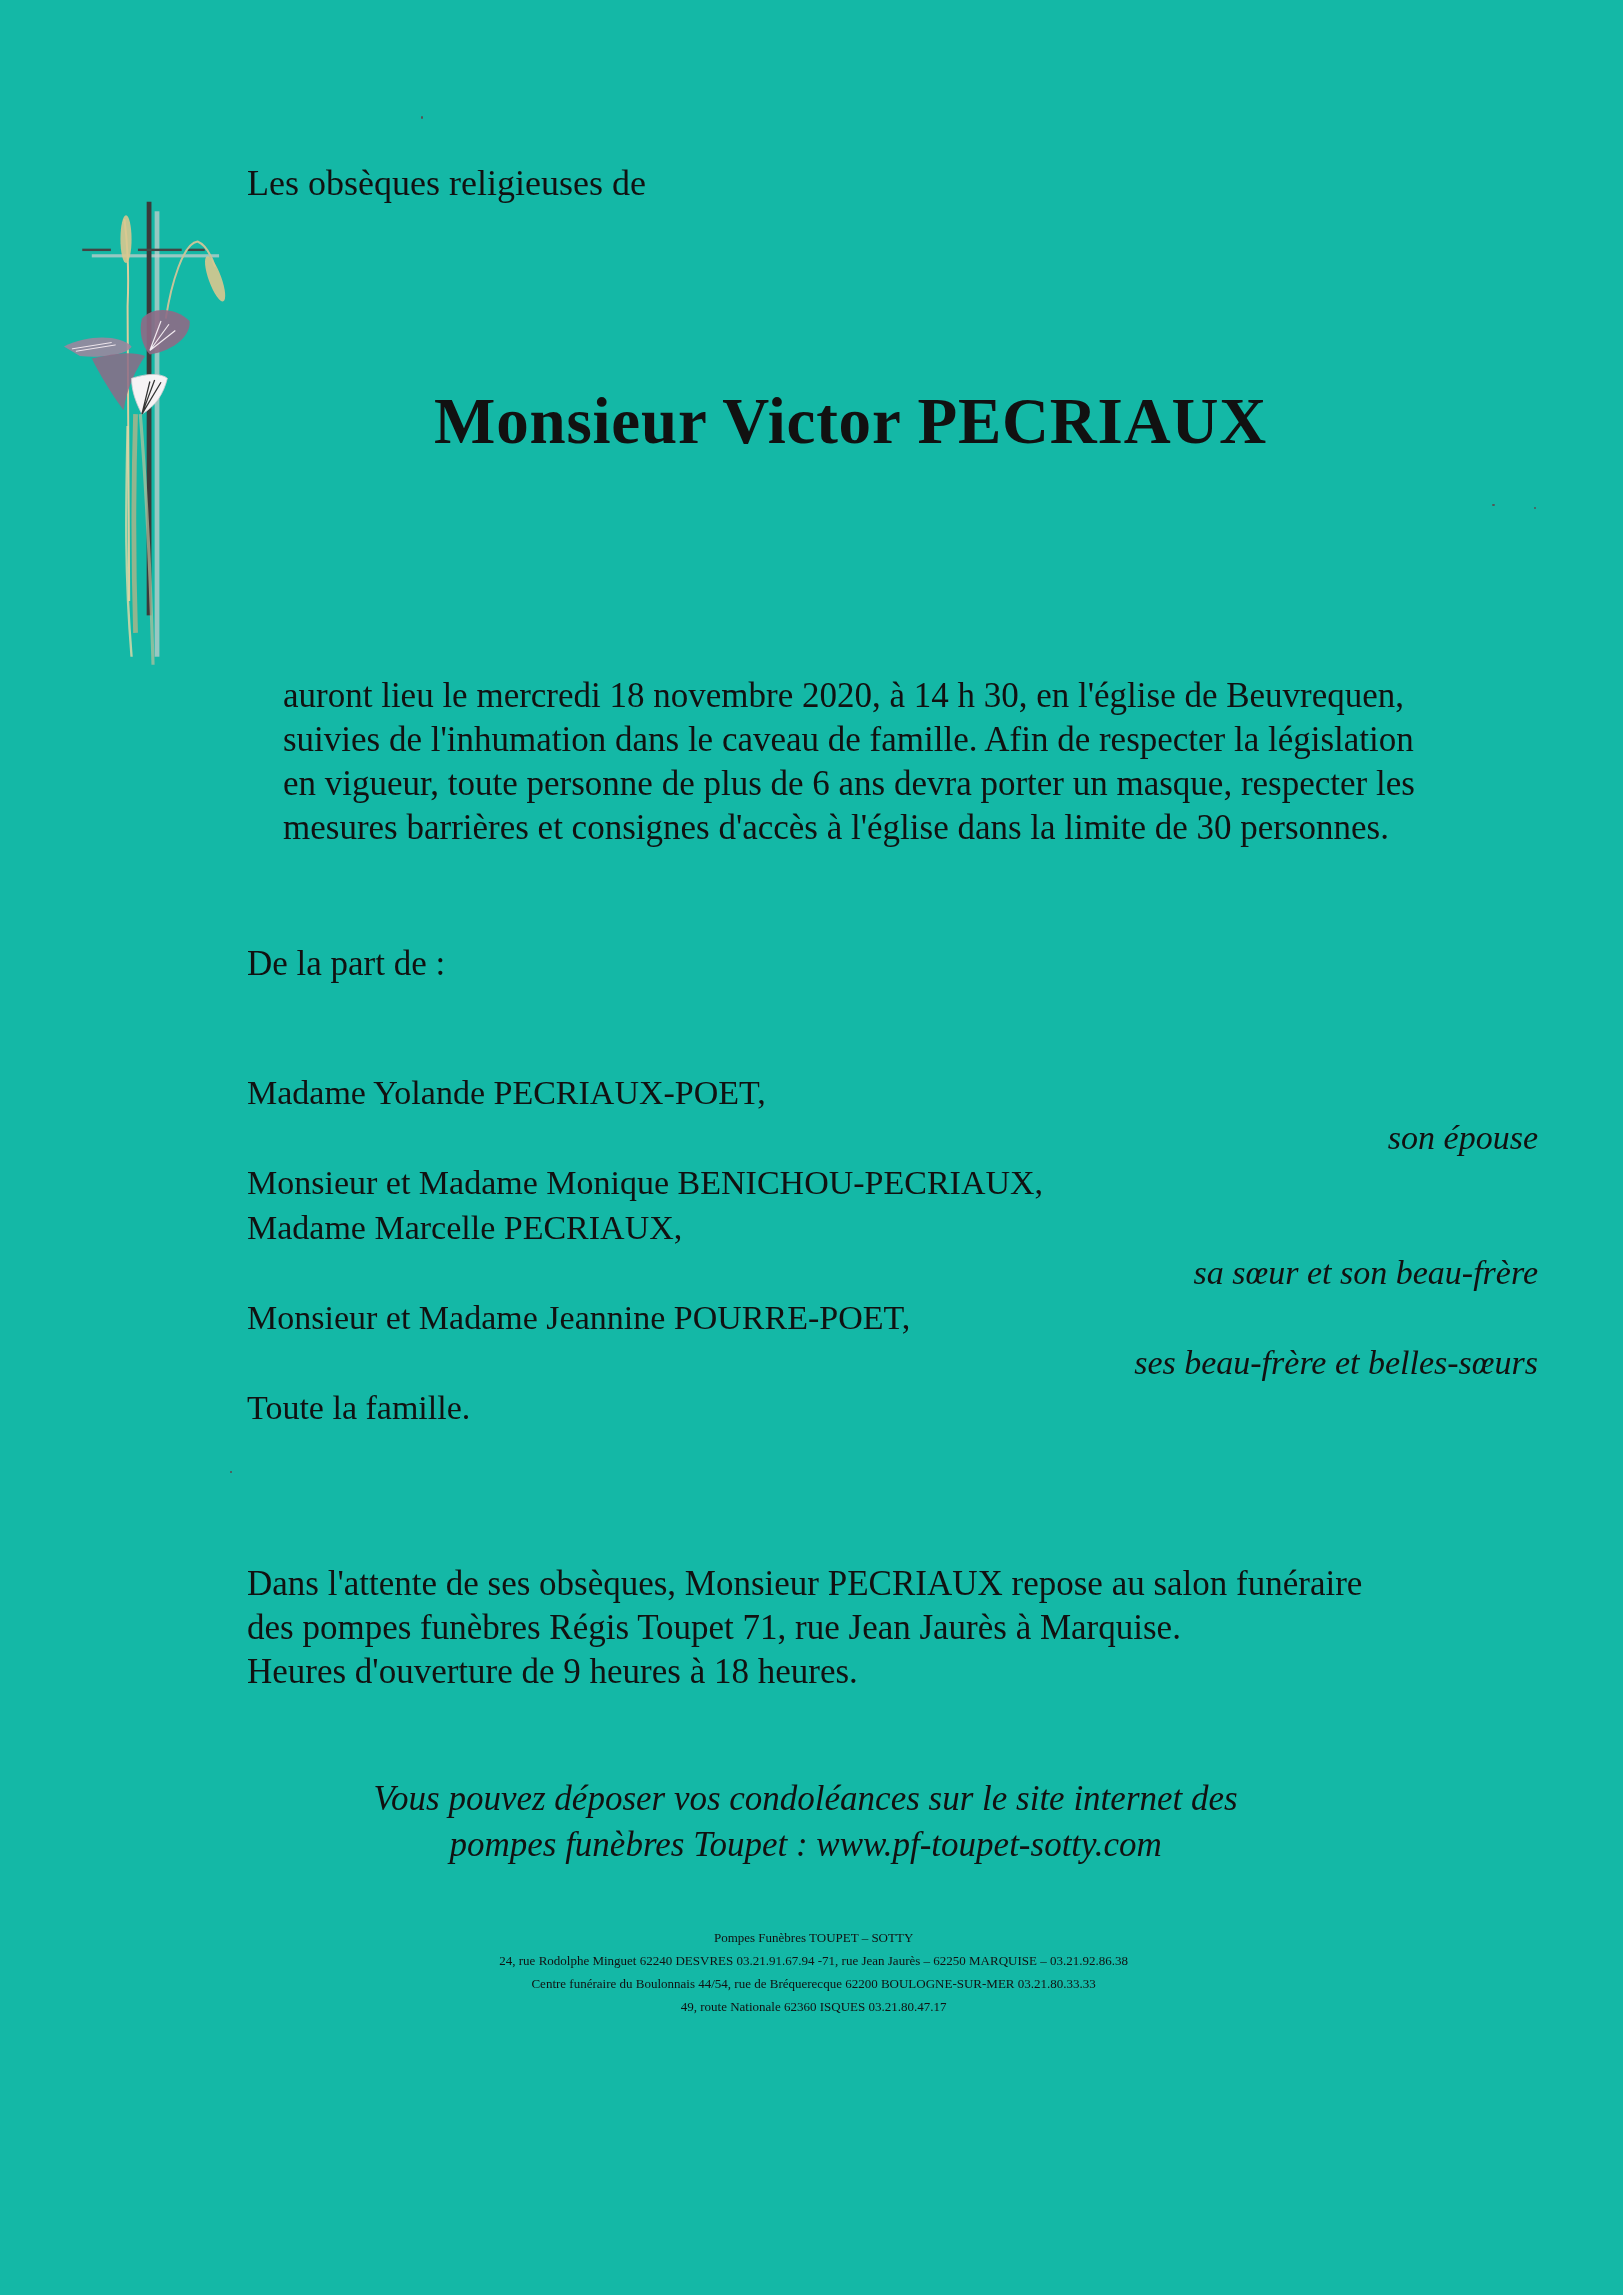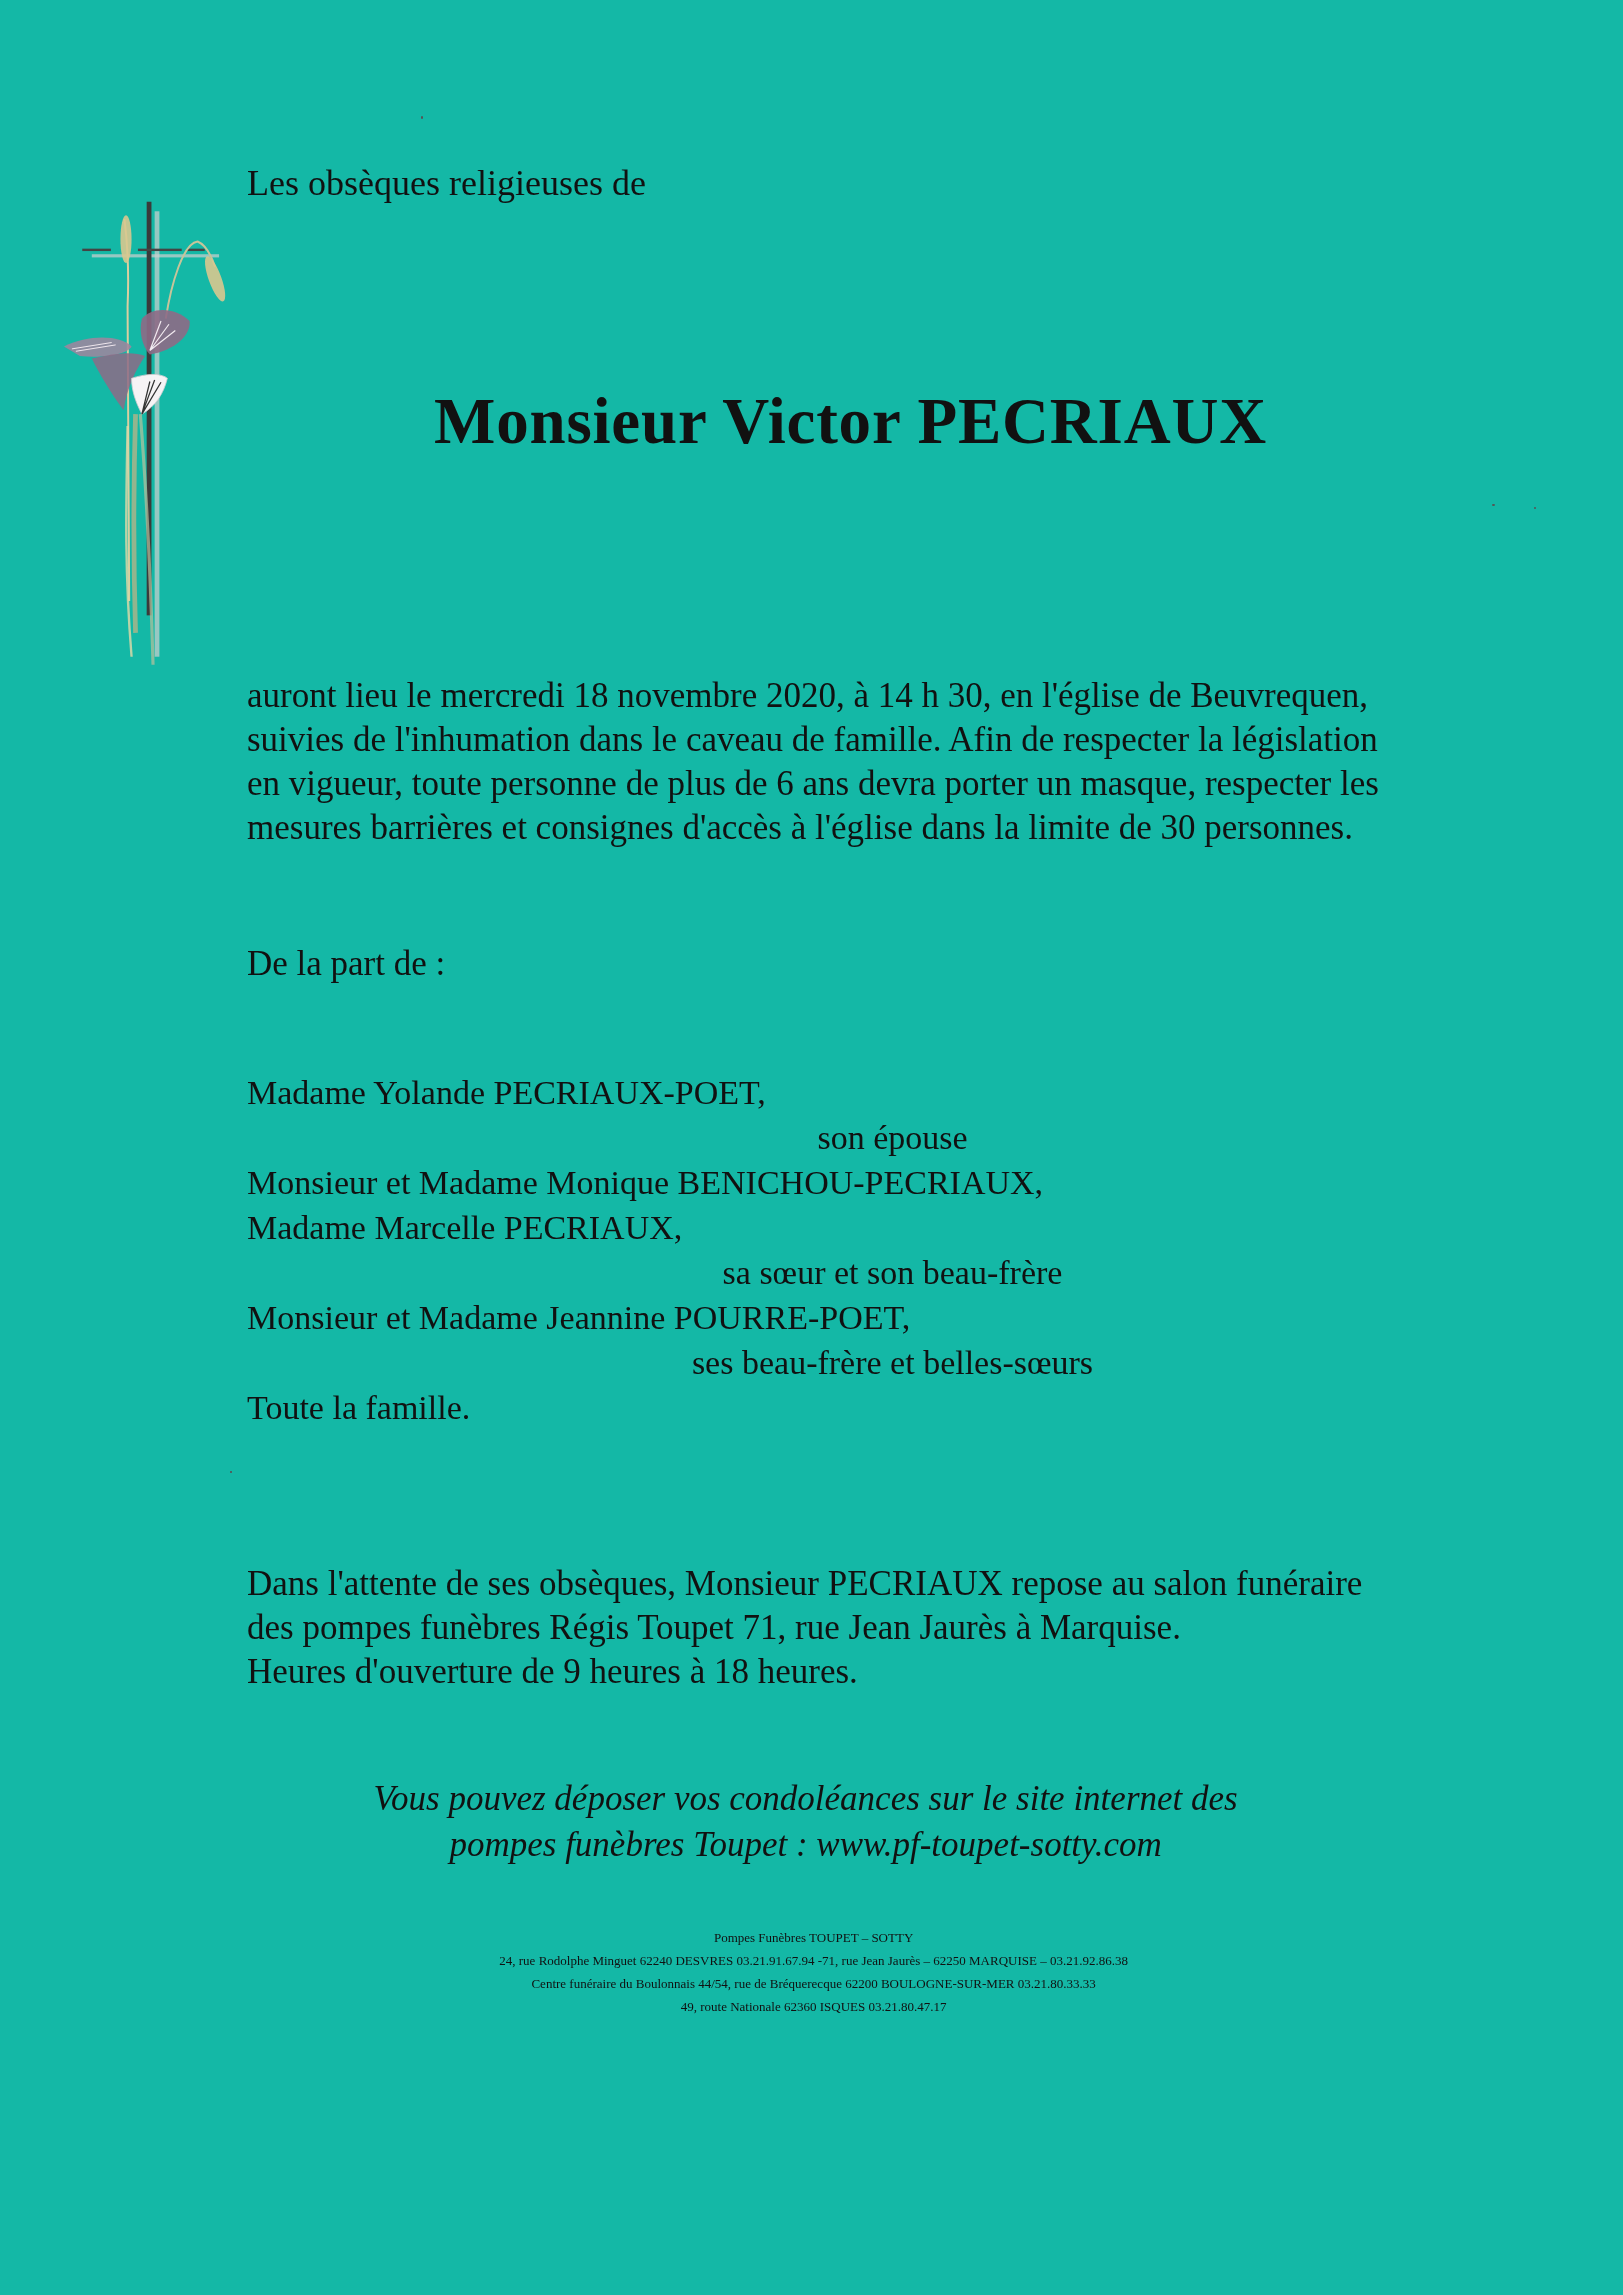--- a/index.html
+++ b/index.html
@@ -37,36 +37,36 @@
       position: absolute;
       left: 56px; top: 187px;
       width: 175px; height: 494px;
     }
 
     .body-para {
       left: 247px; top: 674px;
       font-size: 35px;
       line-height: 44px;
     }
-    .body-para div { white-space: nowrap; }
+    .body-para div { white-space: nowrap; margin-left: 36px; }
 
     .from-label {
       left: 247px; top: 942px;
       font-size: 35px;
       line-height: 44px;
     }
 
     .family {
       position: absolute;
       left: 247px; top: 1070px;
       width: 1291px;
       font-size: 34px;
     }
     .family .row { height: 45px; line-height: 45px; white-space: nowrap; }
-    .family .rel { text-align: center; }
+    .family .rel { text-align: right; font-style: italic; }
 
     .rest {
       left: 247px; top: 1562px;
       font-size: 35px;
       line-height: 44px;
     }
     .rest div { white-space: nowrap; }
 
     .condol {
       position: absolute;

